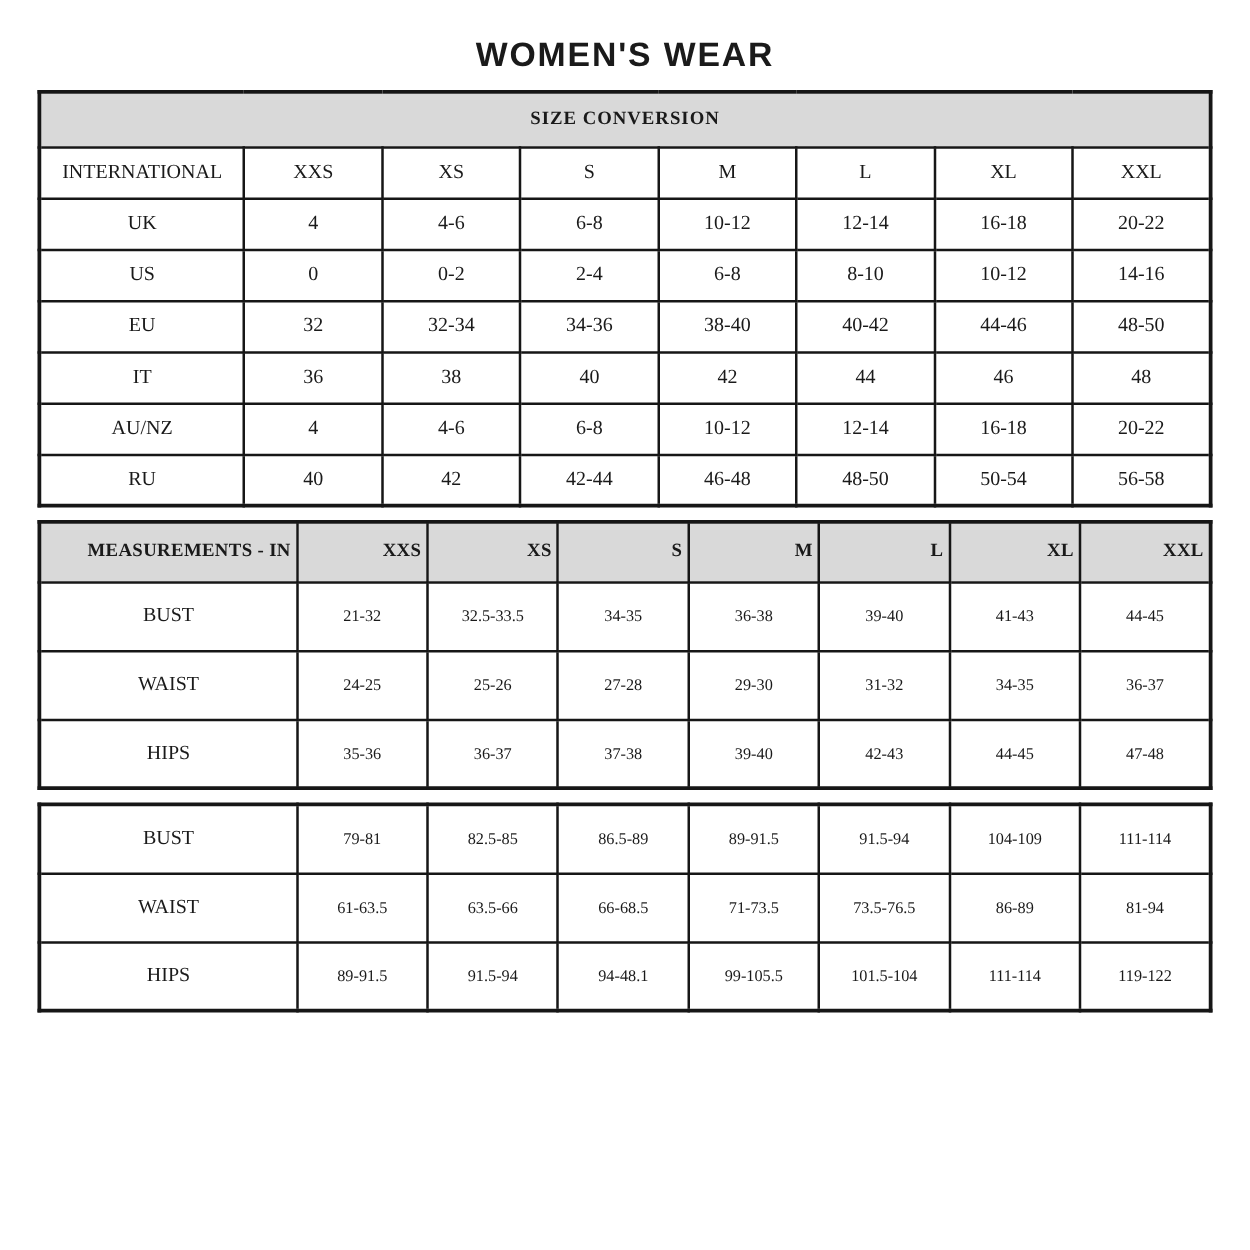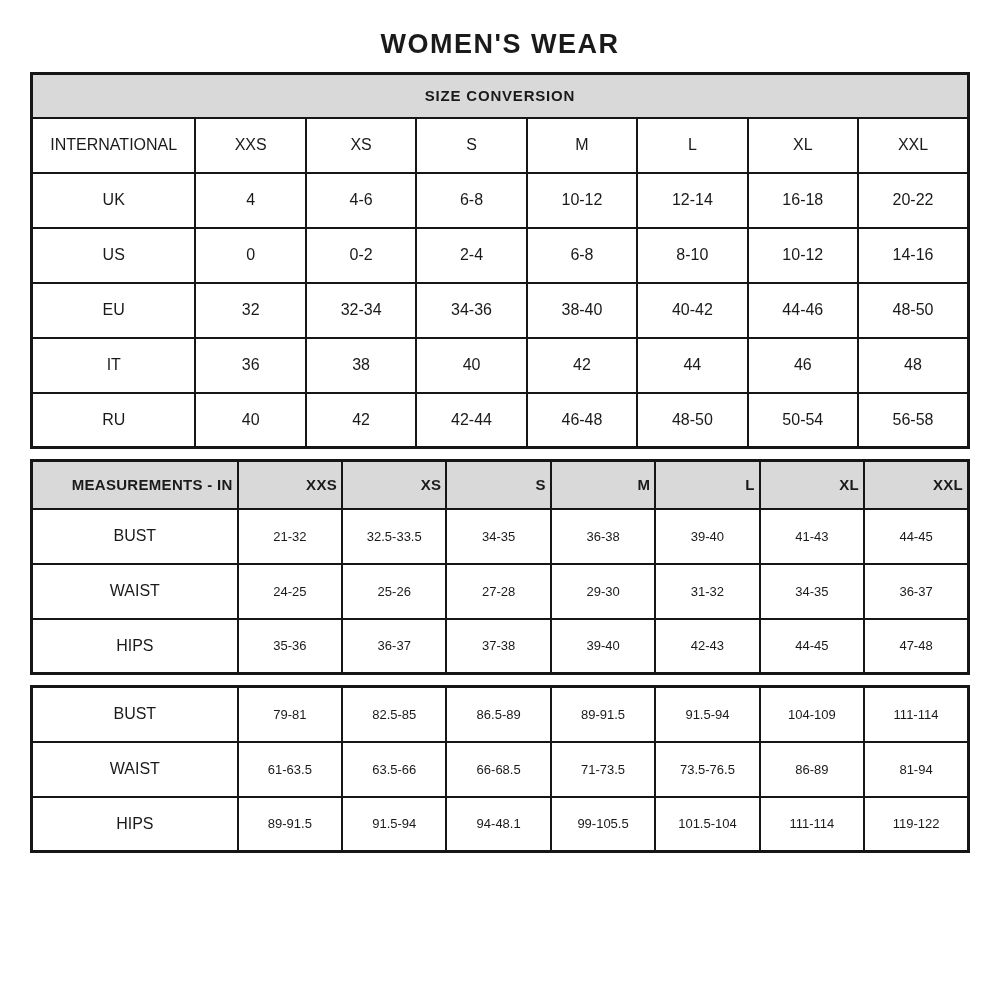--- a/index.html
+++ b/index.html
@@ -25,39 +25,40 @@
     font-weight:700;
     letter-spacing:1.5px;
     line-height:32px;
   }
   table{
     width:100%;
     border-collapse:collapse;
     table-layout:fixed;
     border:3px solid var(--border);
     margin-bottom:10px;
+    font-family:Liberation Serif, serif;
   }
   td{
     border:2px solid var(--border);
     text-align:center;
     vertical-align:middle;
     padding:2px 4px;
     overflow:hidden;
     white-space:nowrap;
   }
   
   tr.banner td{
     height:44px;
     background:var(--header-bg);
     font-weight:700;
     font-size:15px;
     letter-spacing:0.8px;
   }
   
-  table.t-size td{height:55px;font-size:16px;font-weight:400;}
+  table.t-size td{height:41px;font-size:16px;font-weight:400;}
   table.t-size tr.banner td{height:44px;font-size:15px;font-weight:700;}
   
   table.t-meas td{height:55px;font-size:13px;font-weight:400;}
   table.t-meas td.label{font-size:16px;}
   table.t-meas tr.head td{
     height:48px;
     background:var(--header-bg);
     font-weight:700;
     font-size:15px;
     letter-spacing:0.3px;
@@ -129,20 +130,30 @@
           <td class="label">IT</td>
           <td>36</td>
           <td>38</td>
           <td>40</td>
           <td>42</td>
           <td>44</td>
           <td>46</td>
           <td>48</td>
         </tr>
         <tr>
+          <td class="label">AU/NZ</td>
+          <td>4</td>
+          <td>4-6</td>
+          <td>6-8</td>
+          <td>10-12</td>
+          <td>12-14</td>
+          <td>16-18</td>
+          <td>20-22</td>
+        </tr>
+        <tr>
           <td class="label">RU</td>
           <td>40</td>
           <td>42</td>
           <td>42-44</td>
           <td>46-48</td>
           <td>48-50</td>
           <td>50-54</td>
           <td>56-58</td>
         </tr>
       </tbody>

